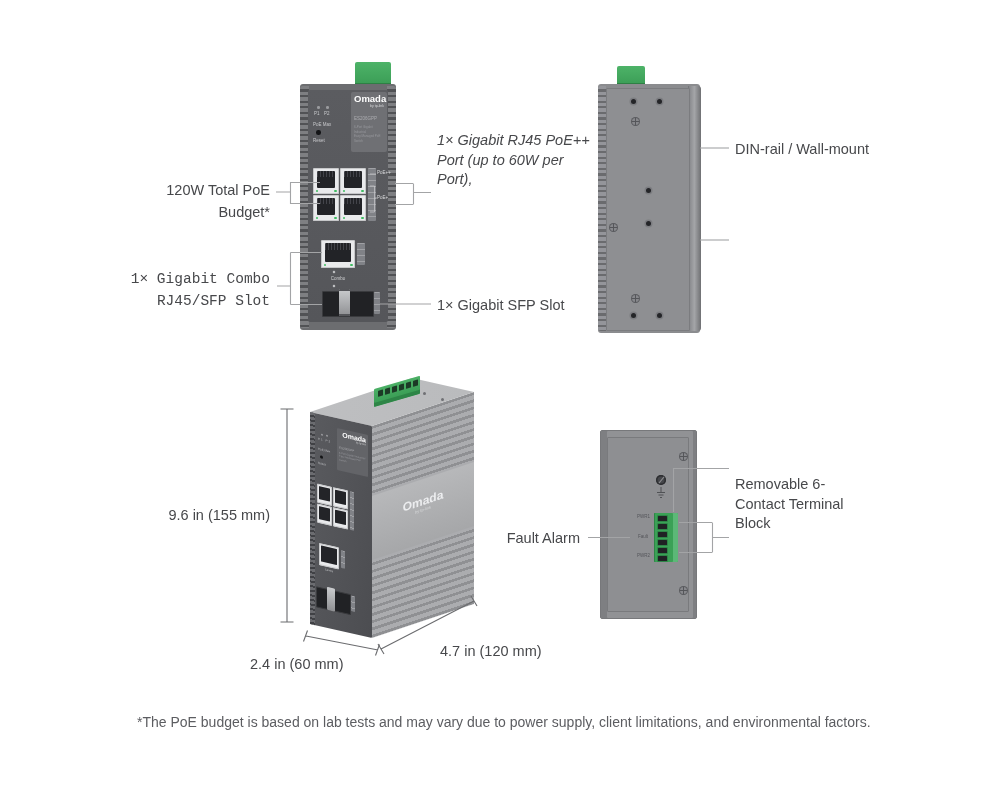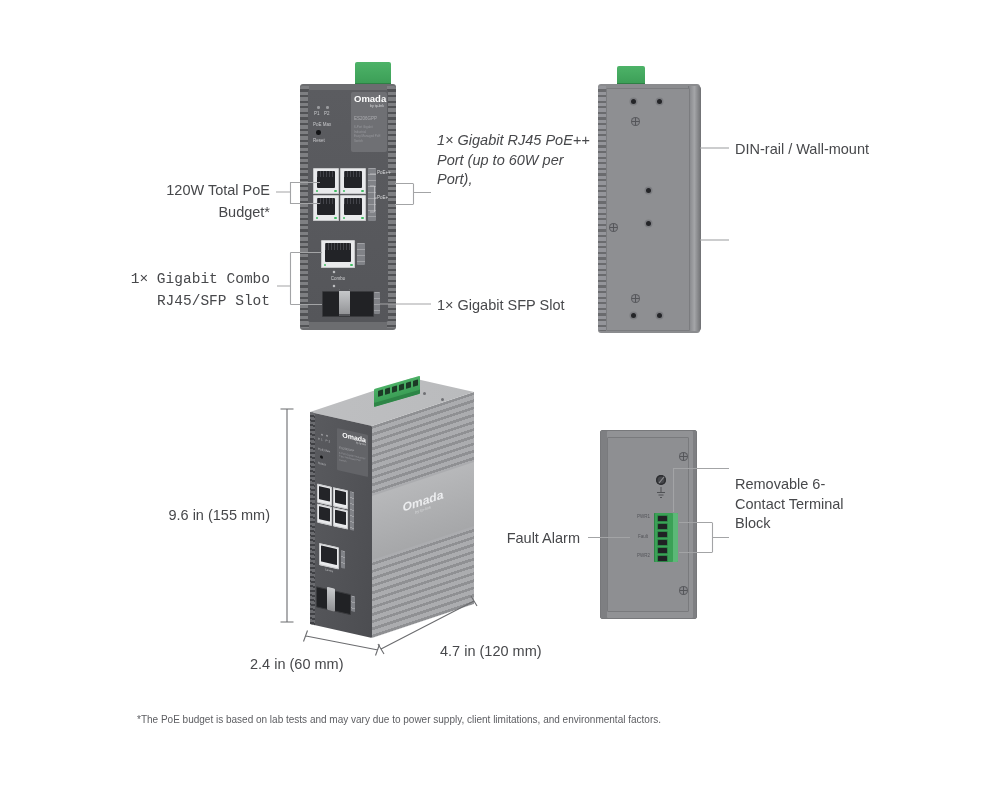--- a/index.html
+++ b/index.html
@@ -12,21 +12,21 @@
   #co-ports{left:437px;top:131px;width:158px;font-style:italic;}
   #co-sfp{left:437px;top:296px;width:170px;}
   #co-din{left:735px;top:140px;width:175px;}
   #co-ip40{left:735px;top:231px;width:120px;line-height:20px;}
   #co-term{left:735px;top:475px;width:134px;}
   #co-power{left:735px;top:527px;width:158px;}
   #co-fault{left:478px;top:529px;width:102px;text-align:right;}
   #dim-h{left:118px;top:506px;width:152px;text-align:right;}
   #dim-d{left:250px;top:655px;width:130px;}
   #dim-w{left:440px;top:642px;width:130px;}
-  #footnote{position:absolute;left:137px;top:714px;font-size:10px;color:#5c5d61;z-index:60;}
+  #footnote{position:absolute;left:137px;top:714px;font-size:14px;color:#5c5d61;z-index:60;}
   
   .abs{position:absolute;}
   .hole{position:absolute;width:5px;height:5px;border-radius:50%;background:#242528;
         box-shadow:0 0 0 1.5px rgba(110,111,114,.55);}
   .screw{position:absolute;width:9px;height:9px;border-radius:50%;background:#87888c;
          box-shadow:inset 0 0 0 1px #5a5b5f;}
   .screw:before,.screw:after{content:"";position:absolute;background:#55565a;}
   .screw:before{left:4px;top:1px;width:1px;height:7px;}
   .screw:after{left:1px;top:4px;width:7px;height:1px;}
   .fins-v{background:repeating-linear-gradient(180deg,#7e7f82 0 3.4px,#515255 3.4px 5.6px);}

